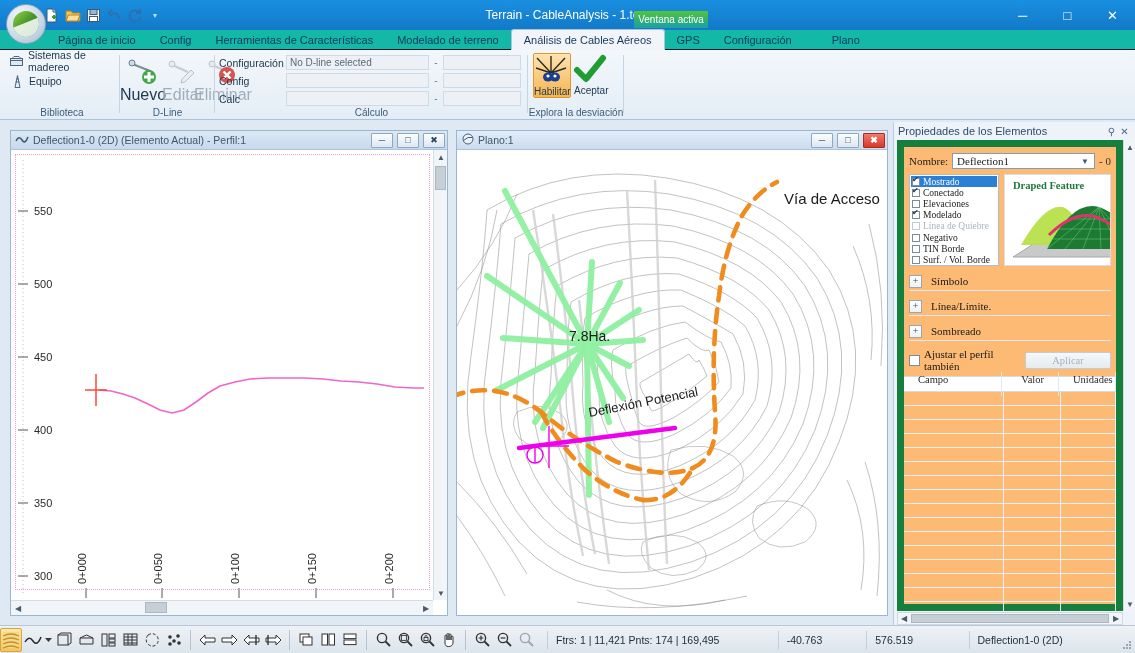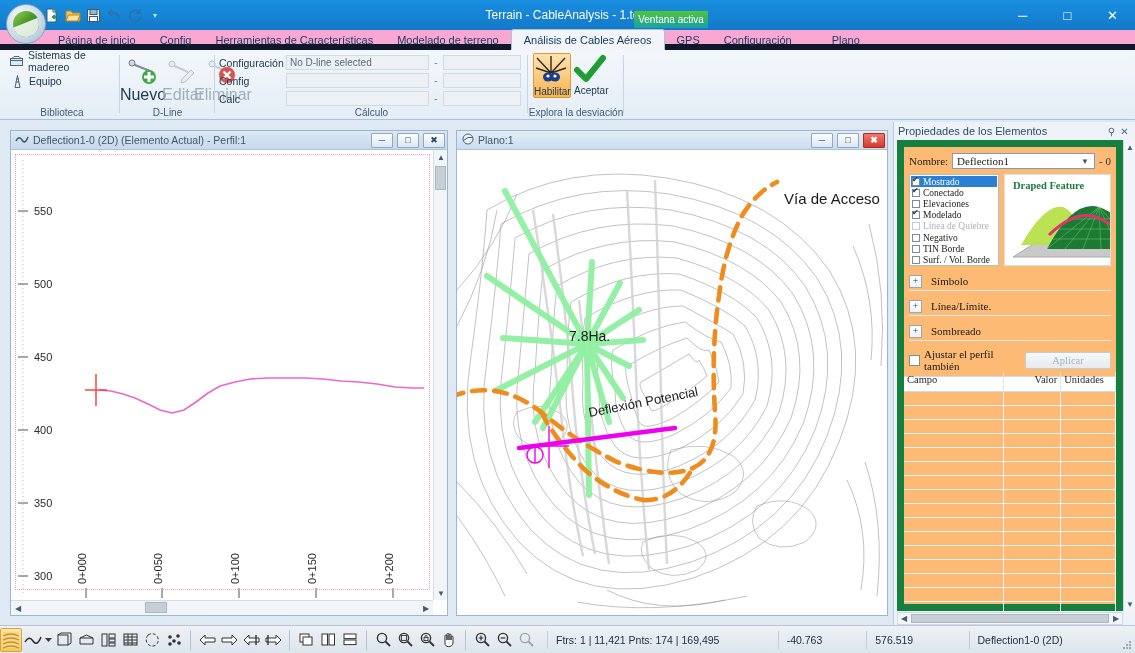--- a/index.html
+++ b/index.html
@@ -54,22 +54,22 @@
     position:relative; overflow:hidden;
   }
   .orb .leaf:after {
     content:""; position:absolute; left:-4px; top:12px; width:36px; height:22px;
     background:#ffffff; transform:rotate(-22deg); opacity:.85;
   }
 
   
   .tabstrip {
     position:absolute; left:0; top:30px; width:1135px; height:20px;
-    background:#f9a8d4;
-    border-bottom:6px solid #0f172a;
+    background:#14b8a6;
+    border-bottom:1px solid #0f172a;
   }
   .tabs { position:absolute; left:46px; top:0; display:flex; height:20px; }
   .tab {
     padding:0 12px; height:20px; line-height:20px; font-size:11px;
     color:#15385c; white-space:nowrap; cursor:default;
   }
   .tab.active {
     background:#f1f5fa;
     border:1px solid #a8c4dd; border-bottom:1px solid #f1f5fa;
     border-radius:3px 3px 0 0; margin-top:-1px; height:21px; line-height:20px;
@@ -234,21 +234,21 @@
   .btn-apply {
     width:86px; height:17px; border:1px solid #c2ccd6; border-radius:2px;
     background:linear-gradient(#f6f8fa,#e6ebf0); color:#a8b2bc;
     font-size:10.5px; display:flex; align-items:center; justify-content:center;
   }
   .grid-head {
     display:flex; height:16px; align-items:center;
     border-top:1px solid #d2dbe4; border-bottom:1px solid #d2dbe4;
     background:#ffffff; font-size:10.5px; color:#2a2a2a;
   }
-  .gh { border-right:1px solid #e1e7ed; height:24px; line-height:16px; padding:0 3px; }
+  .gh { border-right:1px solid #e1e7ed; height:24px; line-height:16px; padding:0 14px; }
   .growline { height:14px; border-bottom:1px solid #eef1f5; display:flex; }
   .growline div { border-right:1px solid #eef1f5; height:14px; }
   .props-hsb {
     position:absolute; left:3px; right:12px; bottom:0; height:13px;
     background:#f1f4f8; border:1px solid #d0dae4; display:flex; align-items:center;
   }
 
   
   .statusbar {
     position:absolute; left:0; bottom:0; width:1135px; height:28px;

